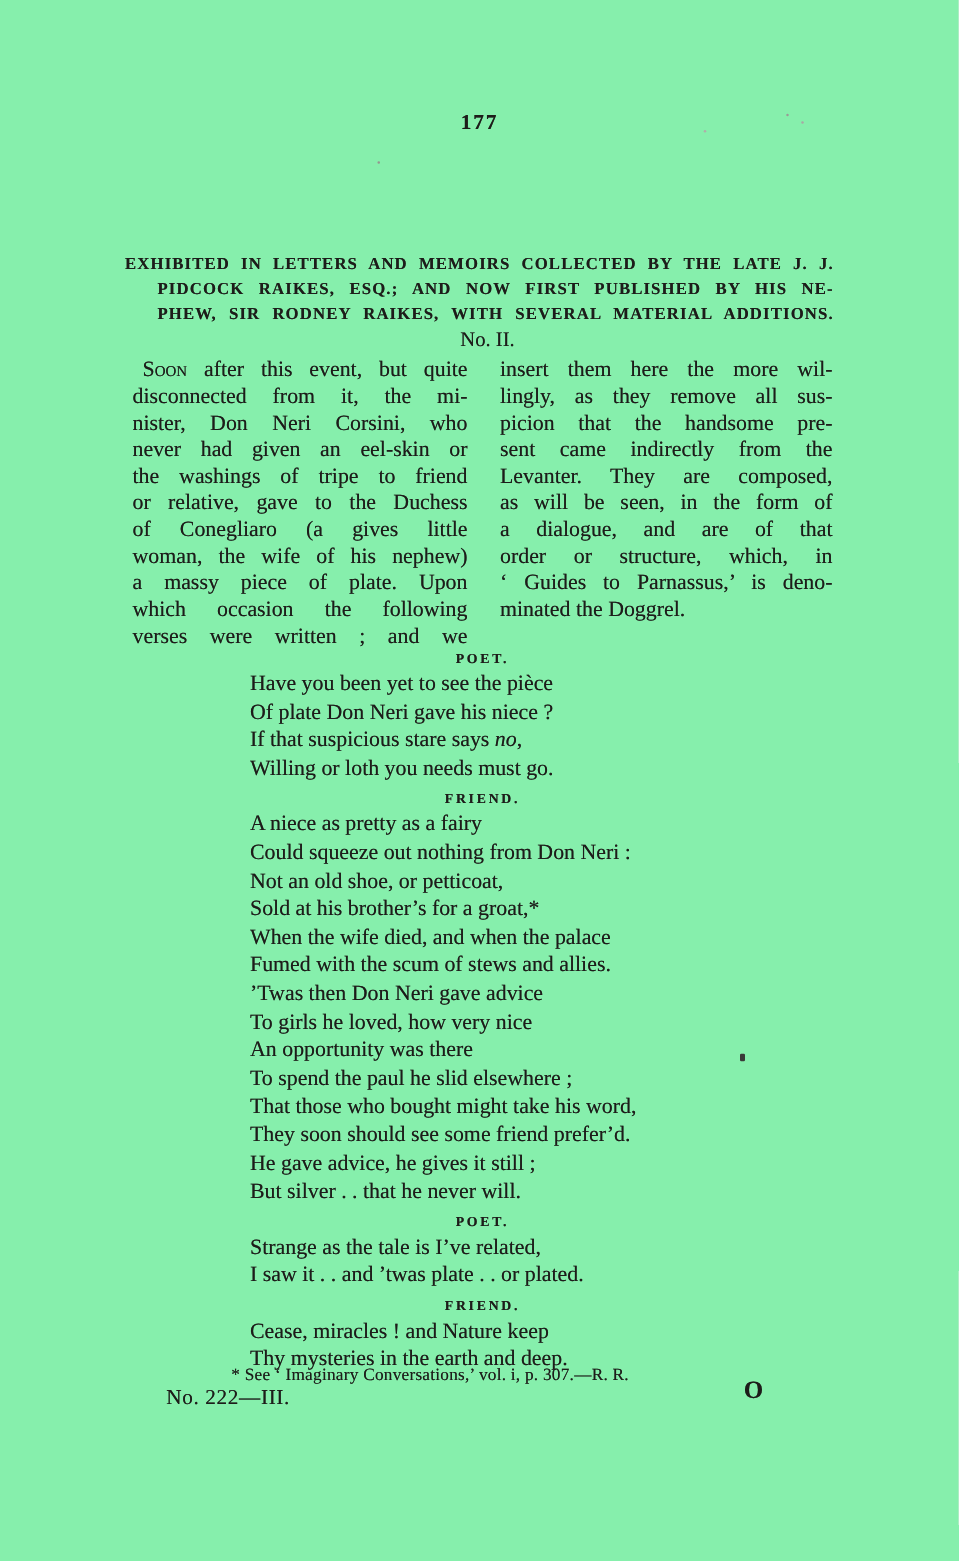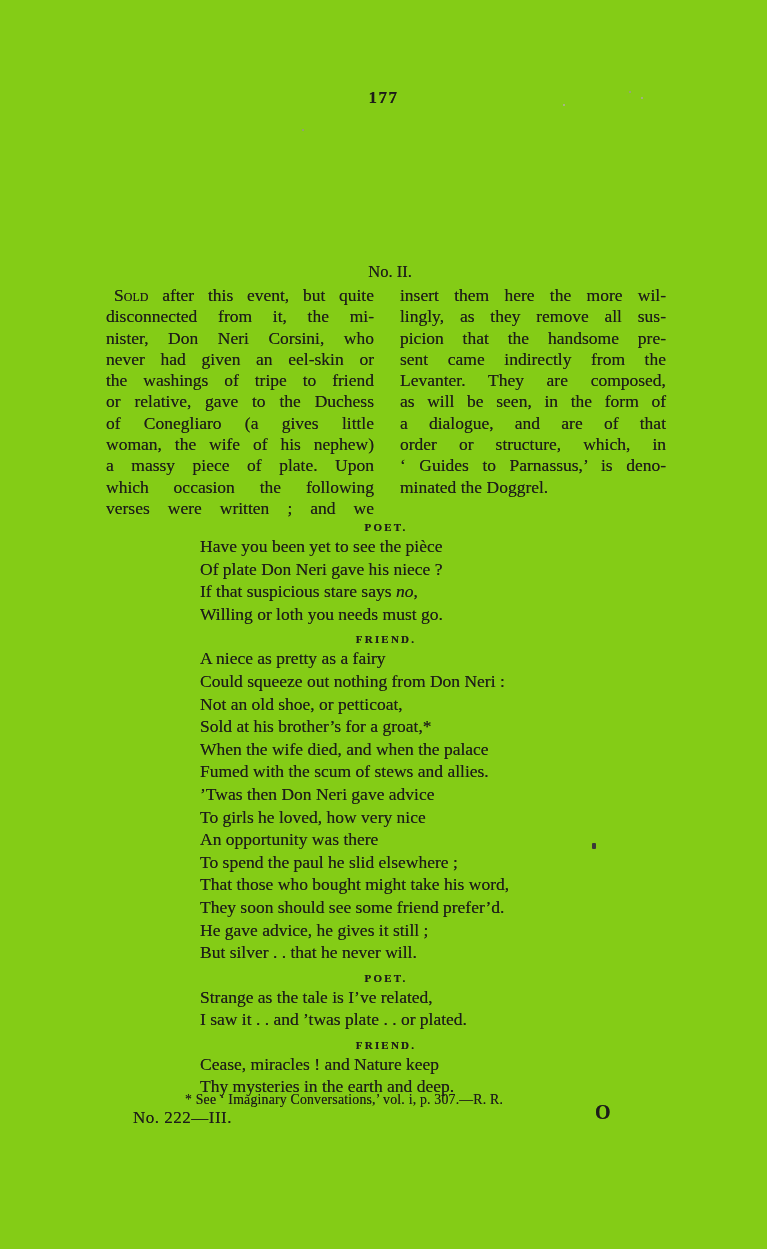--- a/index.html
+++ b/index.html
@@ -1,20 +1,20 @@
 <!DOCTYPE html>
 <html><head>
 <meta charset="utf-8">
 <style>
   html,body{margin:0;padding:0;background:#e9e9e7;}
   .page{
     position:relative;
     width:767px;height:1249px;
     margin:0 auto;
-    background:#84cc16;
+    background:#86efac;
     color:#1d1c1a;
     font-family:"Liberation Serif", serif;
     overflow:hidden;
     text-shadow:0 0 .35px rgba(25,22,18,.65);
   }
   .pageno{
     position:absolute;top:88px;left:0;width:767px;
     text-align:center;font-size:17px;font-weight:bold;letter-spacing:1.5px;
   }
   .title{
@@ -72,25 +72,30 @@
   .speck.s5{left:563px;top:104px;width:2px;height:2px;background:#b0afa9;}
 </style>
 </head>
 <body>
 
 <div class="page">
 
   <div class="pageno">177</div>
 
 
+  <div class="subtitle">
+      <div class="sub-line">EXHIBITED IN LETTERS AND MEMOIRS COLLECTED BY THE LATE J. J.</div>
+      <div class="sub-line">PIDCOCK RAIKES, ESQ.; AND NOW FIRST PUBLISHED BY HIS NE-</div>
+      <div class="sub-line">PHEW, SIR RODNEY RAIKES, WITH SEVERAL MATERIAL ADDITIONS.</div>
+    </div>
 
   <div class="sechead">No. II.</div>
 
   <div class="col col-left">
-      <div class="tline"><span class="sc">Sold</span> after this event, but quite</div>
+      <div class="tline"><span class="sc">Soon</span> after this event, but quite</div>
       <div class="tline">disconnected from it, the mi-</div>
       <div class="tline">nister, Don Neri Corsini, who</div>
       <div class="tline">never had given an eel-skin or</div>
       <div class="tline">the washings of tripe to friend</div>
       <div class="tline">or relative, gave to the Duchess</div>
       <div class="tline">of Conegliaro (a gives little</div>
       <div class="tline">woman, the wife of his nephew)</div>
       <div class="tline">a massy piece of plate. Upon</div>
       <div class="tline">which occasion the following</div>
       <div class="tline">verses were written ; and we</div>

